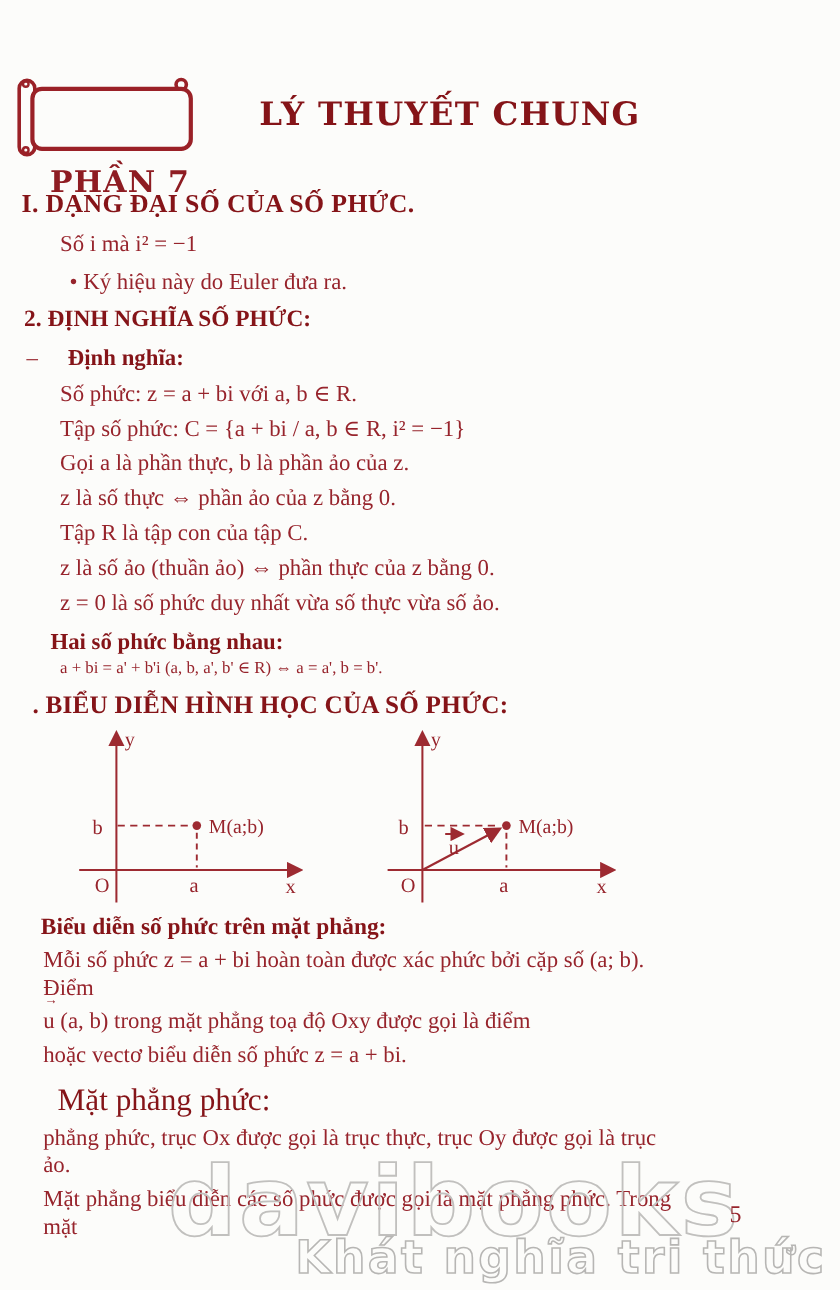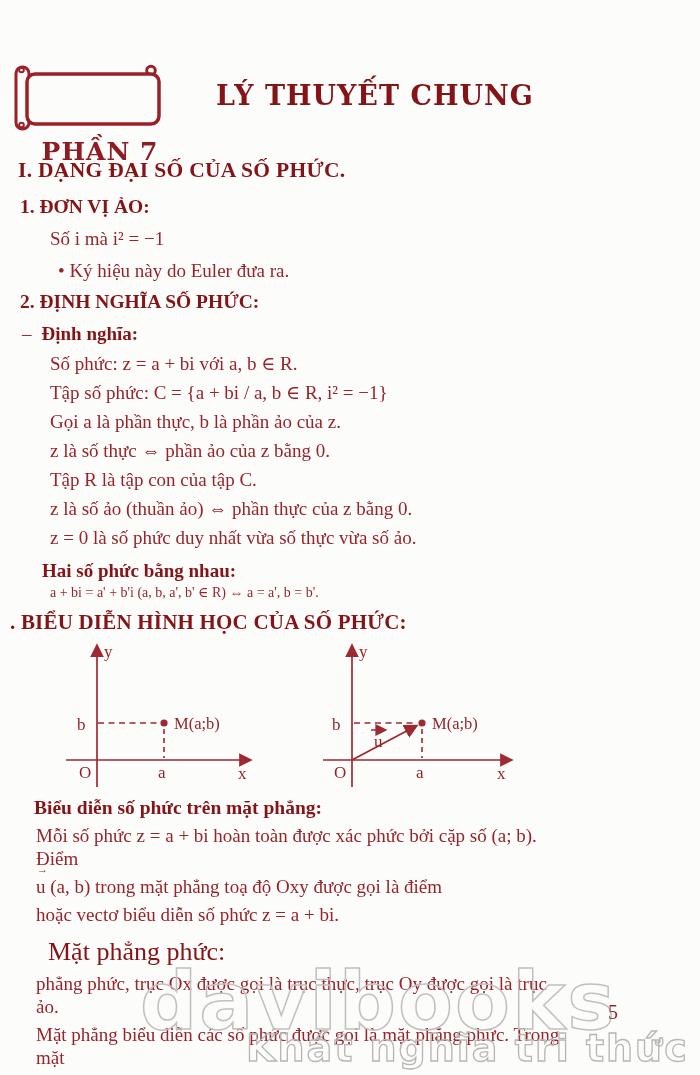--- a/index.html
+++ b/index.html
@@ -32,24 +32,24 @@
   
   .content{position:absolute;left:0;top:152px;width:565px;}
   .h-sec{margin:6px 0 0 18px;font-size:21.5px;font-weight:bold;color:var(--head);letter-spacing:.3px;}
   .h-sub{margin:13px 0 0 20px;font-size:19.5px;font-weight:bold;color:var(--head);}
   .h-sub2{margin:8px 0 0 20px;font-size:19.5px;font-weight:bold;color:var(--head);}
   .line{font-size:19px;line-height:24px;}
   .ind50{margin:9px 0 0 50px;}
   .ind58{margin:8px 0 0 58px;}
   .def-line{font-size:19px;line-height:22px;margin:7px 0 0 50px;}
   .dn-line{margin:9px 0 0 22px;font-size:19px;line-height:24px;}
-  .dn-label{font-weight:bold;color:var(--head);margin-left:10px;}
+  .dn-label{font-weight:bold;color:var(--head);margin-left:25px;}
   .equal-title{margin:11px 0 0 42px;font-size:19px;font-weight:bold;color:var(--head);}
   .equal-formula{margin:2px 0 0 50px;font-size:14px;}
-  .h-geo{margin:9px 0 0 10px;font-size:21px;font-weight:bold;color:var(--head);letter-spacing:.2px;}
+  .h-geo{margin:9px 0 0 27px;font-size:21px;font-weight:bold;color:var(--head);letter-spacing:.2px;}
   .diagrams{margin-top:2px;height:156px;white-space:nowrap;}
   .dg1{margin-left:50px;}
   .dg2{margin-left:55px;}
   svg{vertical-align:top;}
   .svg-label{font-family:"Liberation Serif","DejaVu Serif",serif;font-size:17px;fill:var(--ink);}
   .svg-label-sm{font-family:"Liberation Serif","DejaVu Serif",serif;font-size:16.5px;fill:var(--ink);}
   .plane-title{margin:4px 0 0 34px;font-size:19.5px;font-weight:bold;color:var(--head);}
   .para-line{margin:5px 0 0 36px;font-size:19px;line-height:23px;}
   .cpx-title{margin:11px 0 0 48px;font-size:26px;font-weight:normal;color:var(--head);}
   .vec{position:relative;display:inline-block;}
@@ -87,21 +87,20 @@
     <rect x="15" y="12" width="132" height="50" rx="8" fill="#fcfcfa" stroke="#9a2127" stroke-width="3.5"></rect>
   </svg>
   <div class="banner-text">PHẦN 7</div>
 </div>
 <div class="main-title">LÝ THUYẾT CHUNG</div>
 
 <div class="content">
 
   <div class="h-sec">I. DẠNG ĐẠI SỐ CỦA SỐ PHỨC.</div>
 
-  <div class="h-sub">1. ĐƠN VỊ ẢO:</div>
   <div class="line ind50">Số i mà i² = −1</div>
   <div class="line ind58">• Ký hiệu này do Euler đưa ra.</div>
 
   <div class="h-sub2">2. ĐỊNH NGHĨA SỐ PHỨC:</div>
 
   <div class="dn-line"><span>–</span><span class="dn-label">Định nghĩa:</span></div>
 
   <div class="def-line">Số phức: z = a + bi với a, b ∈ R.</div>
   <div class="def-line">Tập số phức: C = {a + bi / a, b ∈ R, i² = −1}</div>
   <div class="def-line">Gọi a là phần thực, b là phần ảo của z.</div>

